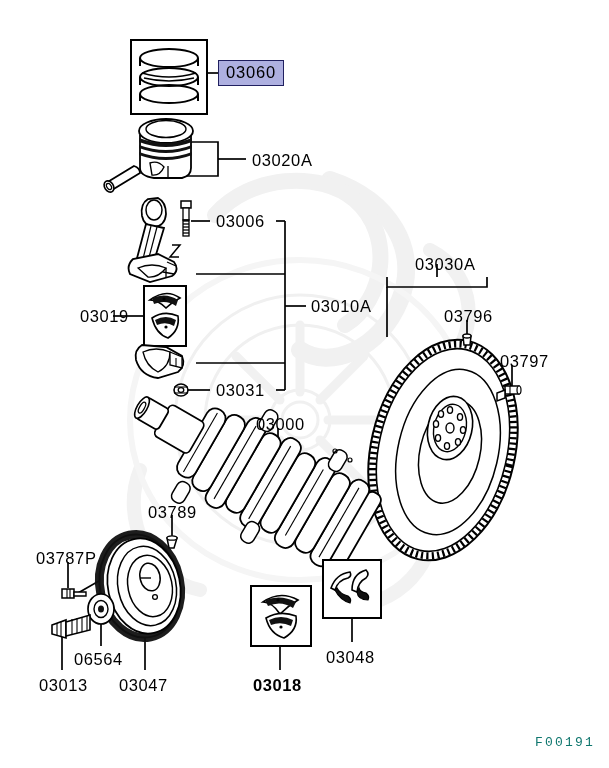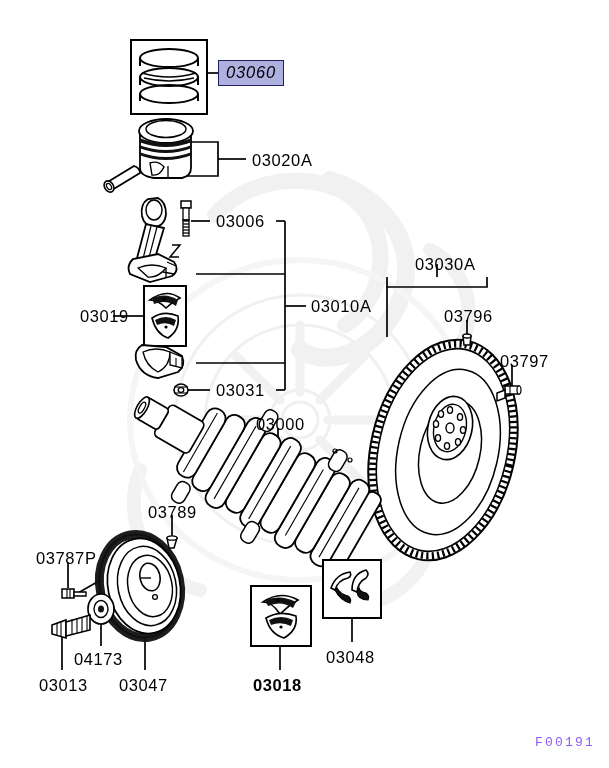--- a/index.html
+++ b/index.html
@@ -40,21 +40,21 @@
     padding: 3px 7px 4px 7px;
     letter-spacing: 0.8px;
   }
   #footer-code {
     position: absolute;
     right: 14px;
     bottom: 18px;
     font-family: "Liberation Mono", monospace;
     font-size: 13px;
     letter-spacing: 2.2px;
-    color: #8b5cf6;
+    color: #0f766e;
     white-space: nowrap;
   }
 </style>
 </head>
 <body>
 
 <div id="page">
 
   <svg id="diagram-svg" viewBox="0 0 609 768">
     <defs>
@@ -362,21 +362,21 @@
     <g>
       <rect x="323" y="560" width="58" height="58" fill="#ffffff" stroke="#000000" stroke-width="2"></rect>
       <path d="M331 588 Q336 574 350 572 Q352 576 348 578 Q338 580 335 590 Z" fill="#ffffff" stroke="#000000" stroke-width="1.6"></path>
       <path d="M352 590 Q352 574 366 570 Q370 574 366 578 Q358 582 357 592 Z" fill="#ffffff" stroke="#000000" stroke-width="1.6"></path>
       <path d="M335 590 Q340 600 350 603 Q352 599 348 596 Q340 594 337 588 Z" fill="#111111" stroke="#000000" stroke-width="1.2"></path>
       <path d="M357 592 Q358 600 368 600 Q370 596 366 593 Q360 592 359 588 Z" fill="#111111" stroke="#000000" stroke-width="1.2"></path>
     </g>
 
   </svg>
 
-  <div class="label highlight" style="left:218px; top:60px;font-style:italic;">03060</div>
+  <div class="label highlight" style="left:218px; top:60px;">03060</div>
 
   <div class="label" style="left:252px; top:152px;">03020A</div>
 
   <div class="label" style="left:216px; top:213px;">03006</div>
 
   <div class="label" style="left:311px; top:298px;">03010A</div>
 
   <div class="label" style="left:68px; top:308px;margin-left:12px;">03019</div>
 
   <div class="label" style="left:216px; top:382px;">03031</div>
@@ -386,21 +386,21 @@
   <div class="label" style="left:444px; top:308px;">03796</div>
 
   <div class="label" style="left:489px; top:353px;margin-left:11px;">03797</div>
 
   <div class="label" style="left:256px; top:416px;">03000</div>
 
   <div class="label" style="left:148px; top:504px;">03789</div>
 
   <div class="label" style="left:36px; top:550px;">03787P</div>
 
-  <div class="label" style="left:74px; top:651px;">04173</div>
+  <div class="label" style="left:74px; top:651px;">06564</div>
 
   <div class="label" style="left:39px; top:677px;text-align:right;">03013</div>
 
   <div class="label" style="left:119px; top:677px;">03047</div>
 
   <div class="label" style="left:253px; top:677px;font-weight:bold;">03018</div>
 
   <div class="label" style="left:326px; top:649px;">03048</div>
 
   <div id="footer-code">F00191</div>

